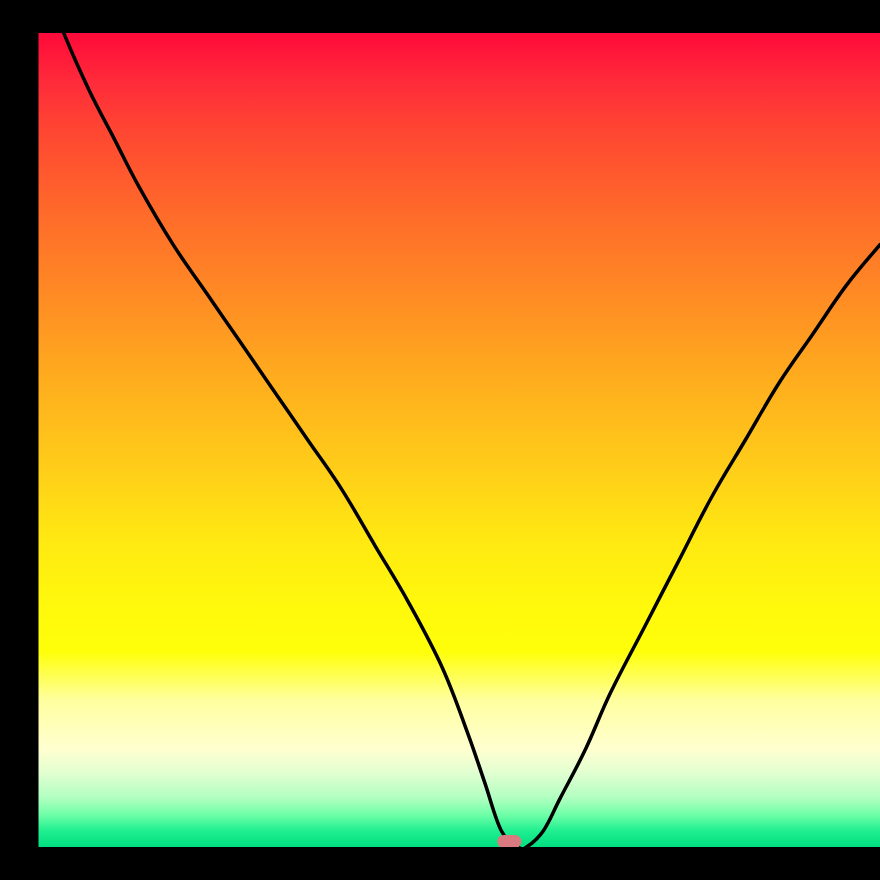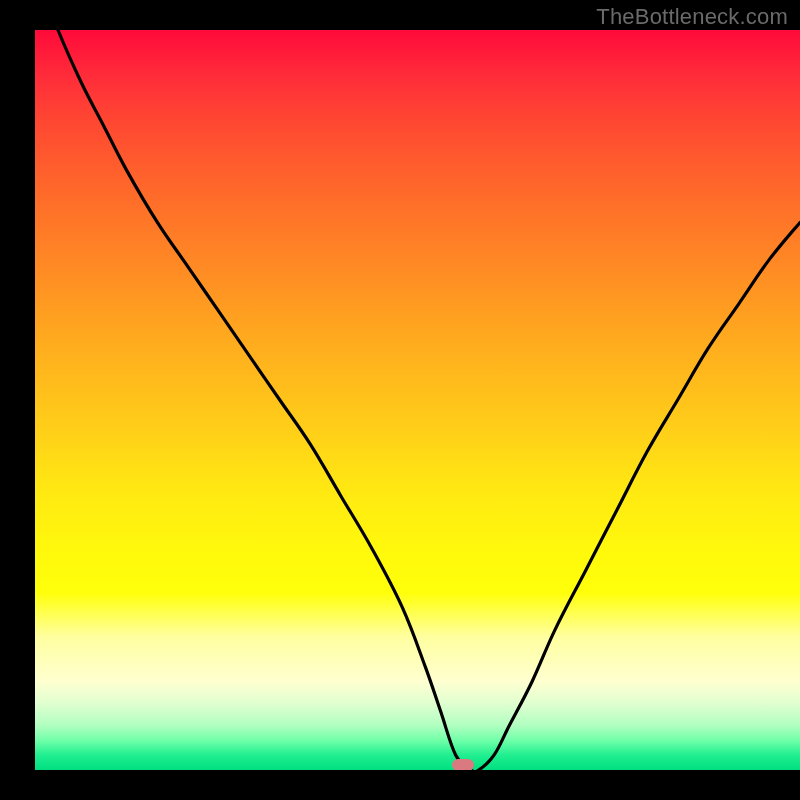--- a/index.html
+++ b/index.html
@@ -69,21 +69,20 @@
     border-radius: 6px;
     background: #d87a7f;
     z-index: 5;
   }
 </style>
 </head>
 <body>
 
 <div class="frame">
 
-  <div class="watermark">TheBottleneck.com</div>
 
   <div class="plot-area">
 
     <svg viewBox="0 0 765 740" preserveAspectRatio="none">
       <path id="curve-path" fill="none" stroke="#000000" stroke-width="3.2" stroke-linejoin="round" stroke-linecap="round" d="M 0.00 -59.20 C 4.21 -48.35, 14.53 -20.35, 22.95 0.00 C 31.37 20.35, 37.48 34.16, 45.90 51.80 C 54.31 69.44, 60.43 79.92, 68.85 96.20 C 77.27 112.48, 81.98 122.96, 91.80 140.60 C 101.62 158.24, 111.18 174.76, 122.40 192.40 C 133.62 210.04, 141.78 220.52, 153.00 236.80 C 164.22 253.08, 172.38 264.92, 183.60 281.20 C 194.82 297.48, 202.98 309.32, 214.20 325.60 C 225.42 341.88, 233.58 353.72, 244.80 370.00 C 256.02 386.28, 264.18 396.76, 275.40 414.40 C 286.62 432.04, 294.78 447.21, 306.00 466.20 C 317.22 485.19, 325.38 497.65, 336.60 518.00 C 347.82 538.35, 357.38 555.49, 367.20 577.20 C 377.02 598.91, 383.14 617.41, 390.15 636.40 C 397.16 655.39, 399.84 664.52, 405.45 680.80 C 411.06 697.08, 415.14 714.35, 420.75 725.20 C 426.36 736.05, 431.84 737.29, 436.05 740.00 C 440.26 742.71, 439.49 742.71, 443.70 740.00 C 447.91 737.29, 453.39 733.34, 459.00 725.20 C 464.61 717.06, 467.29 709.17, 474.30 695.60 C 481.31 682.03, 488.83 668.84, 497.25 651.20 C 505.67 633.56, 510.38 619.75, 520.20 599.40 C 530.02 579.05, 539.58 561.91, 550.80 540.20 C 562.02 518.49, 570.18 502.71, 581.40 481.00 C 592.62 459.29, 600.78 442.15, 612.00 421.80 C 623.22 401.45, 631.38 388.99, 642.60 370.00 C 653.82 351.01, 661.98 335.84, 673.20 318.20 C 684.42 300.56, 692.58 290.08, 703.80 273.80 C 715.02 257.52, 723.18 244.32, 734.40 229.40 C 745.62 214.48, 759.39 199.18, 765.00 192.40"></path>
     </svg>
 
     <div id="marker" class="marker" style="left: 417.4px; top: 729px; background: rgb(216, 122, 127);"></div>
 
   </div>

